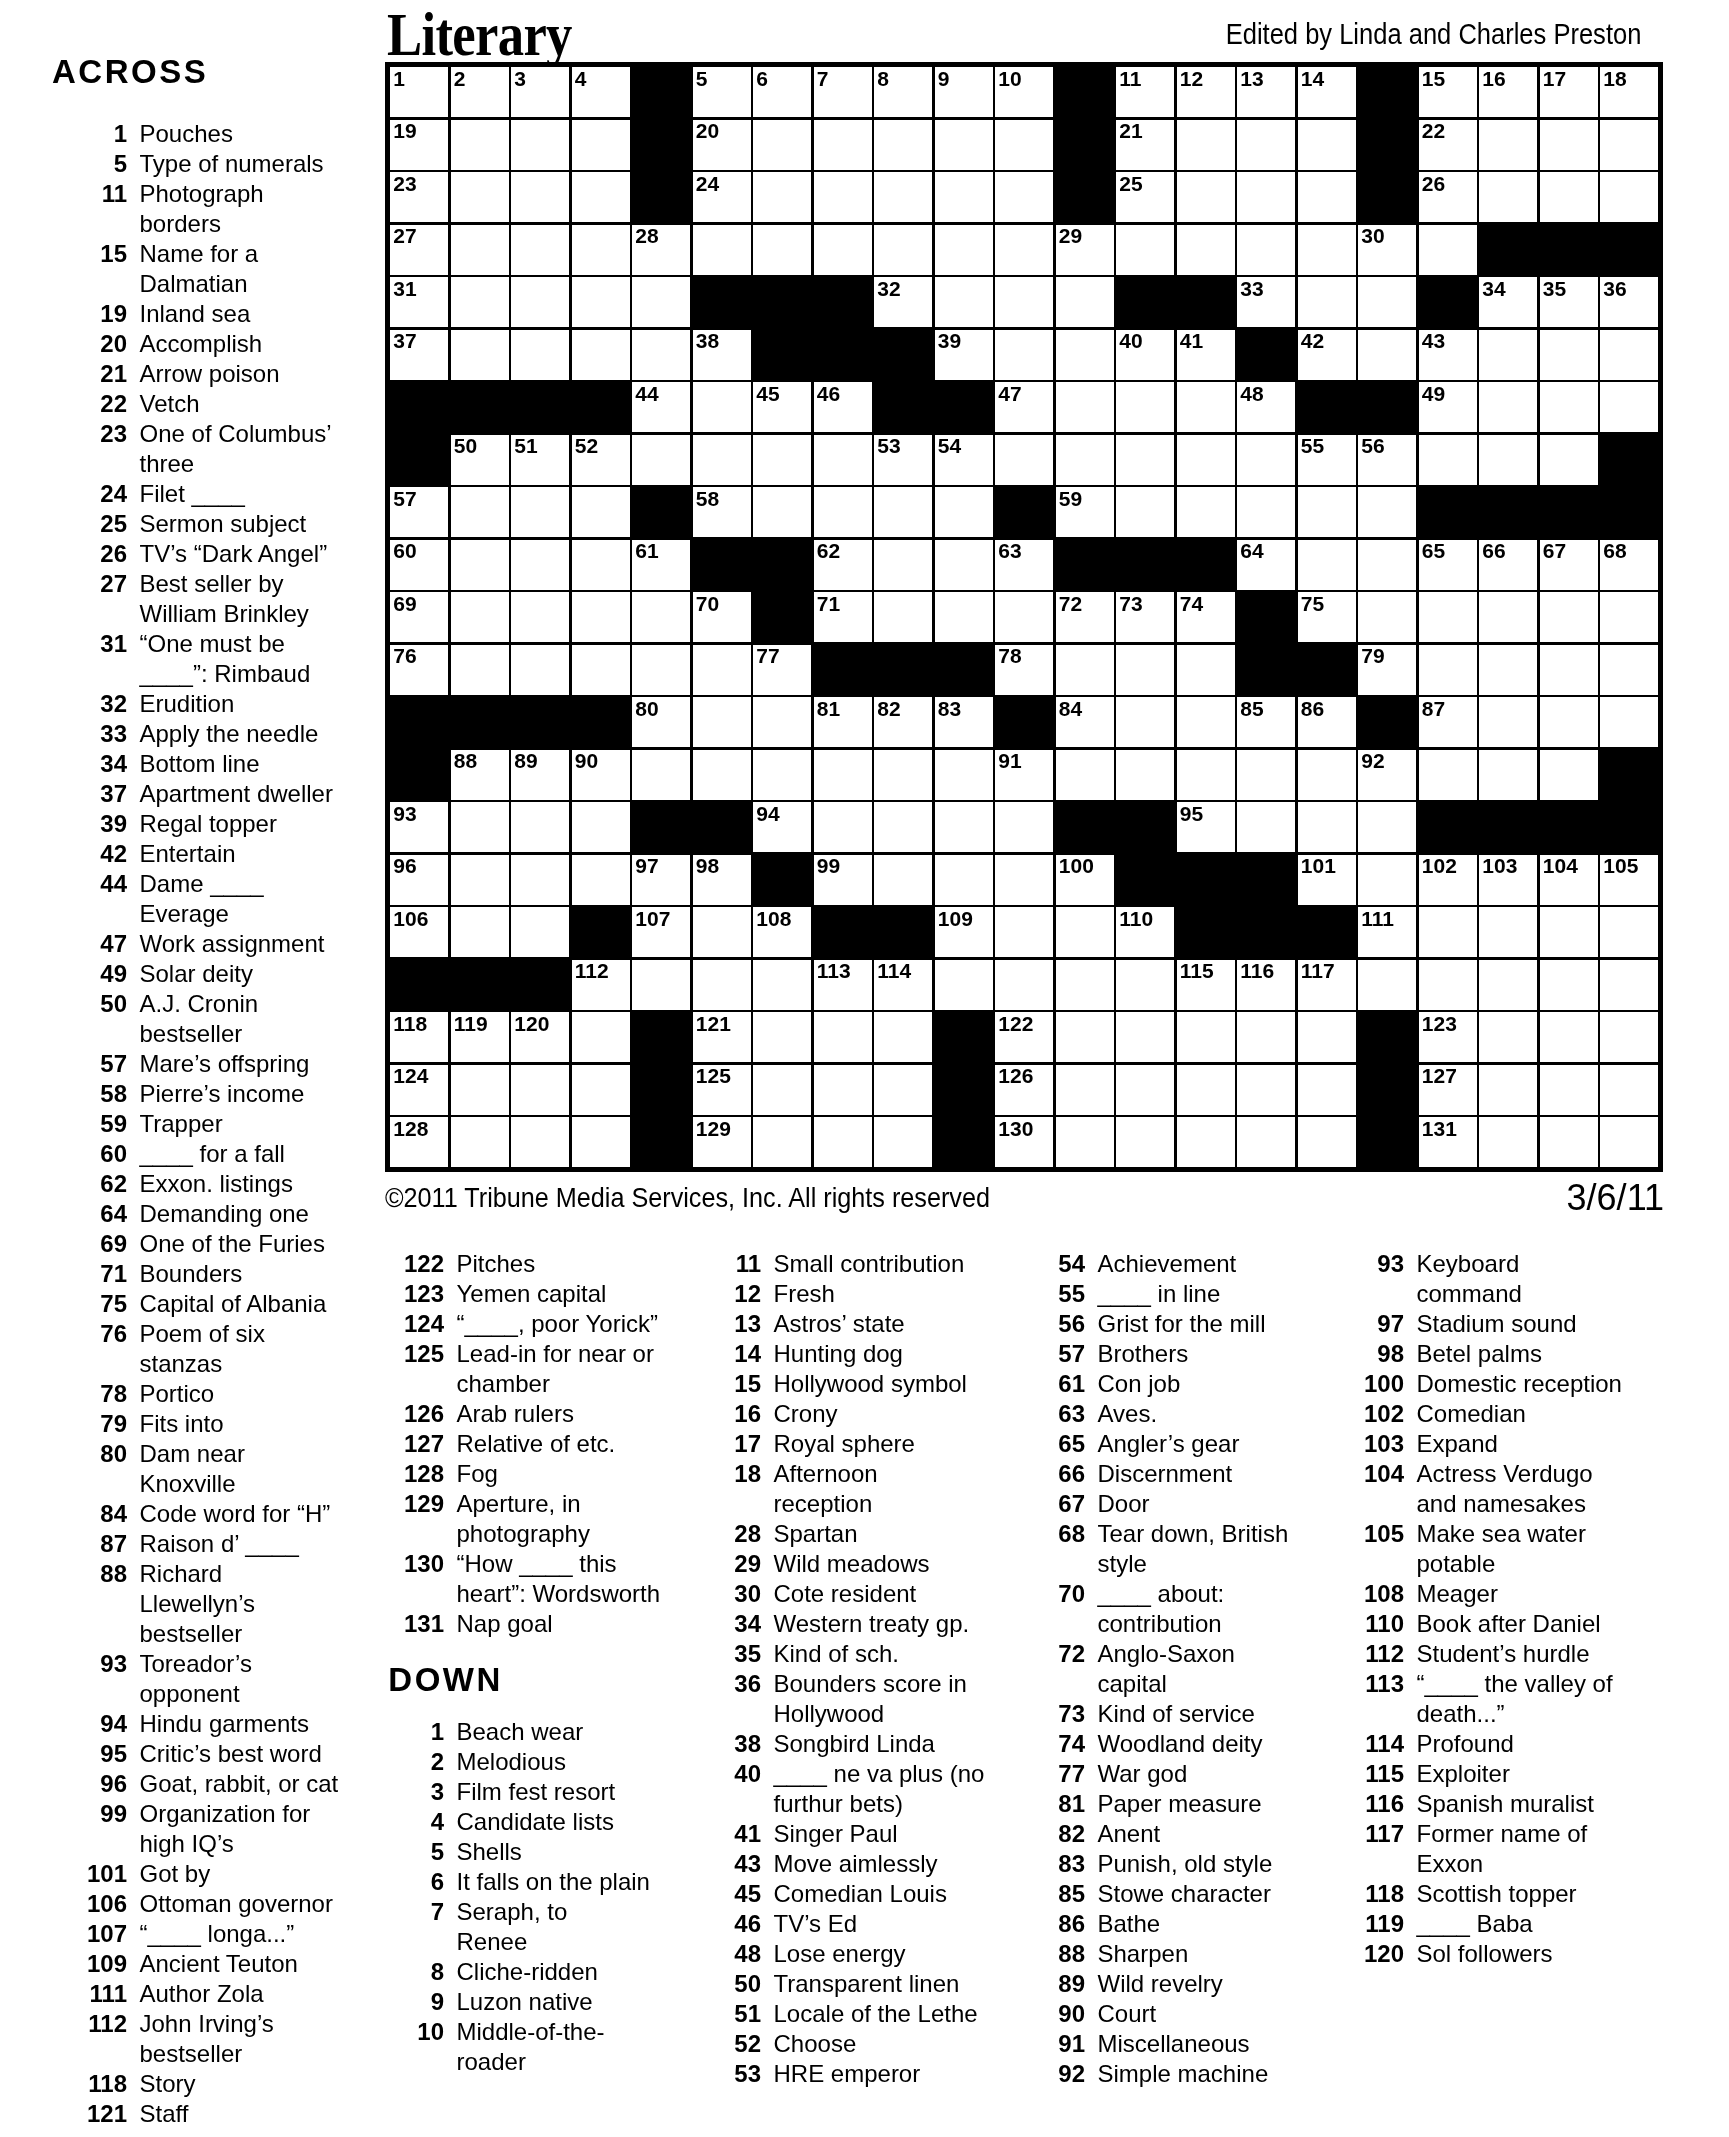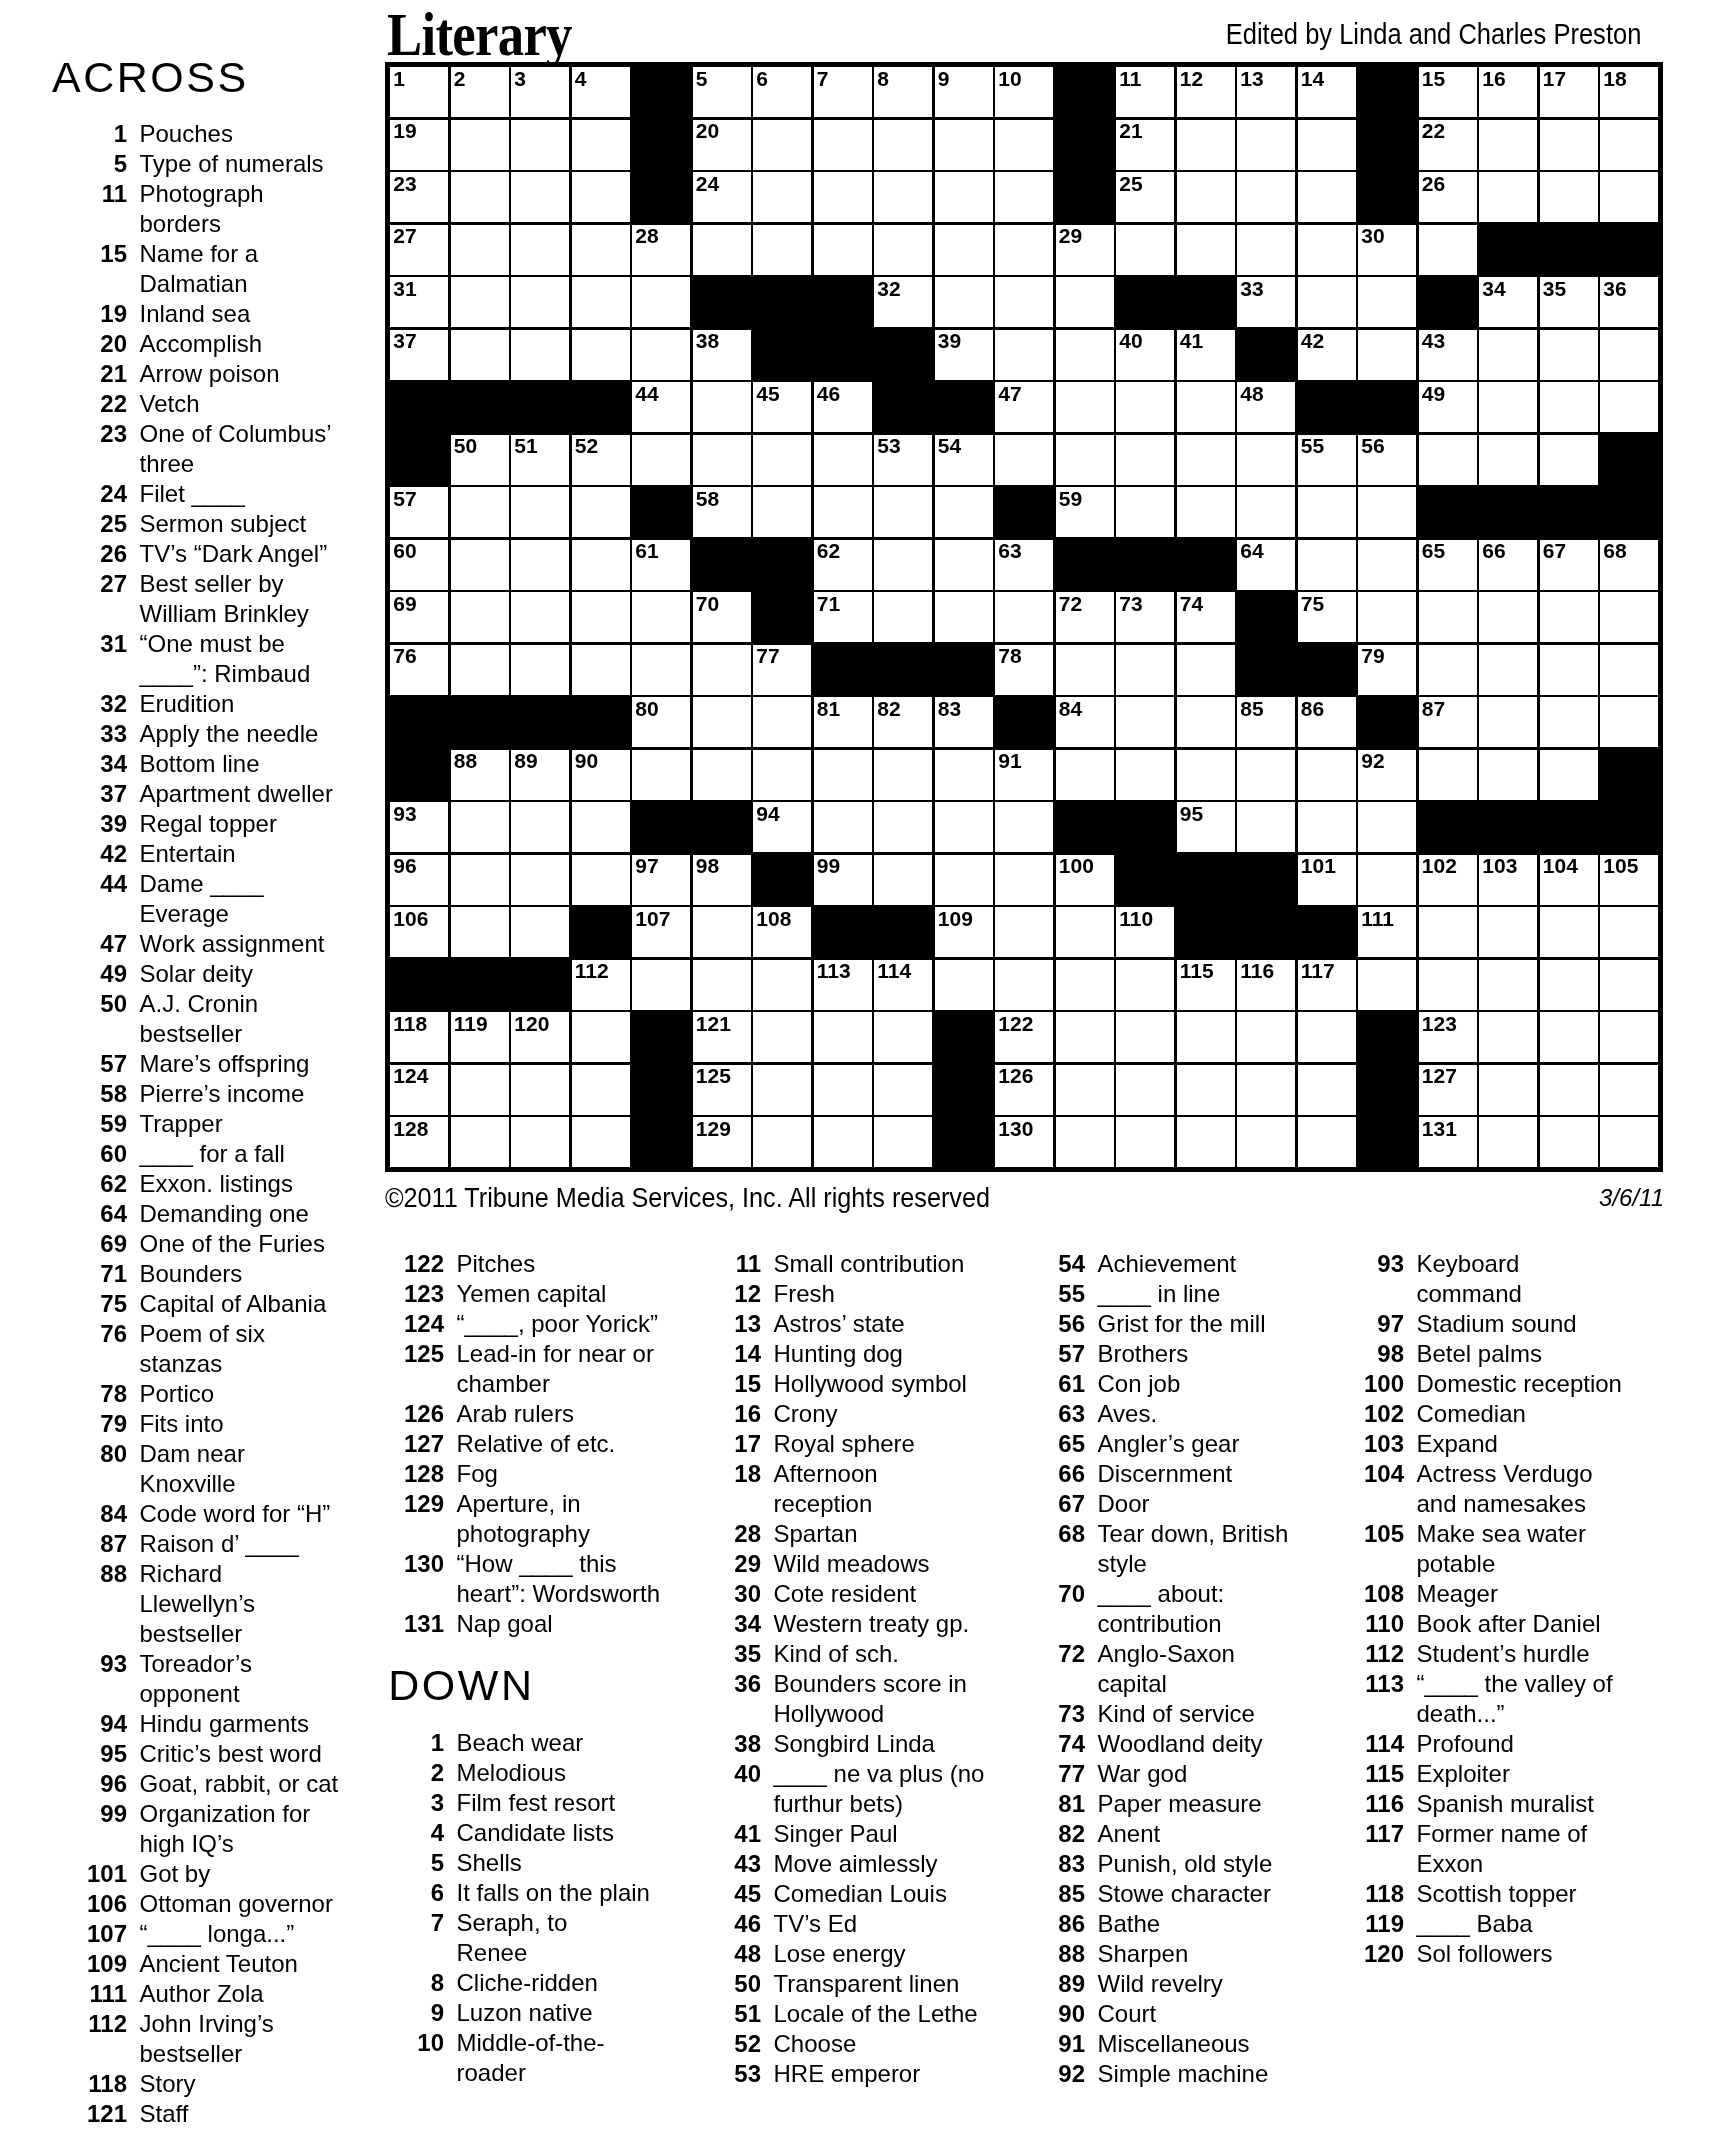--- a/index.html
+++ b/index.html
@@ -11,21 +11,21 @@
   #title{
     position:absolute;left:387px;top:3.3px;
     font-family:"Liberation Serif",serif;font-weight:bold;font-size:62px;line-height:62px;
     transform:scaleX(.85);transform-origin:left top;letter-spacing:-0.8px;white-space:nowrap;
   }
   #edited{
     position:absolute;right:88px;top:18.4px;font-size:29px;line-height:33px;
     transform:scaleX(.88);transform-origin:right top;white-space:nowrap;
   }
   .section-header{
-    font-weight:normal;font-size:43px;letter-spacing:2.5px;white-space:nowrap;
+    font-weight:bold;font-size:33px;letter-spacing:2.5px;white-space:nowrap;
   }
   #across-header{position:absolute;left:52px;top:53px;}
   
   .clue-col{position:absolute;}
   #across-col{left:50px;top:119px;width:332px;--numw:77px;}
   #colA{left:380px;top:1249px;width:327px;--numw:64px;}
   #colB{left:708px;top:1249px;width:327px;--numw:53px;}
   #colC{left:1032px;top:1249px;width:326px;--numw:53px;}
   #colD{left:1344px;top:1249px;width:334px;--numw:60px;}
   .clue{display:flex;font-size:24px;line-height:30px;}
@@ -42,21 +42,21 @@
   .cell.black{background:#000;}
   .cell .num{
     position:absolute;left:3.3px;top:0.8px;
     font-size:21px;line-height:22.5px;font-weight:bold;
   }
   
   #copyright{
     position:absolute;left:385px;top:1181px;font-size:28px;line-height:33px;
     transform:scaleX(.9);transform-origin:left top;white-space:nowrap;
   }
-  #date{position:absolute;right:65px;top:1181px;font-size:24px;line-height:33px;font-style:italic;}
+  #date{position:absolute;right:65px;top:1181px;font-size:36px;line-height:33px;}
 </style>
 </head>
 <body>
 
 <div id="title">Literary</div>
 <div id="edited">Edited by Linda and Charles Preston</div>
 
 <div id="across-header" class="section-header">ACROSS</div>
 
 <div id="across-col" class="clue-col">

